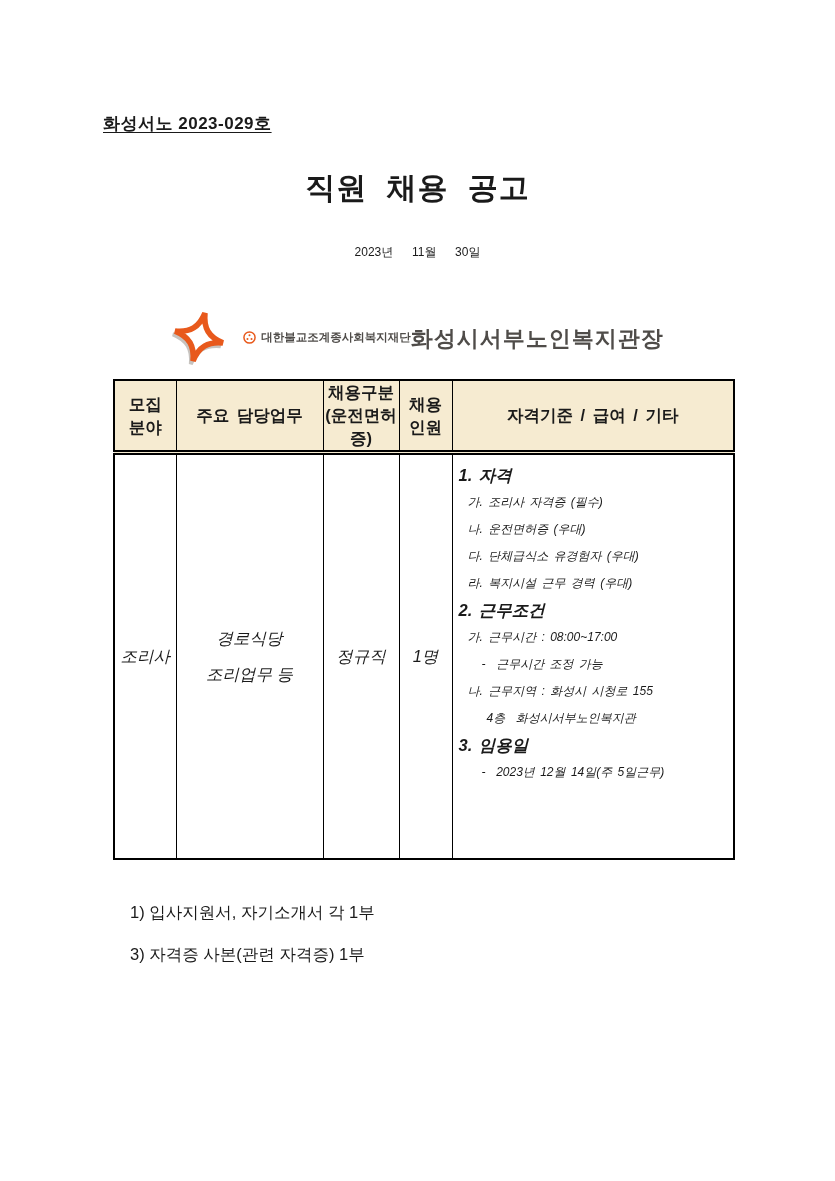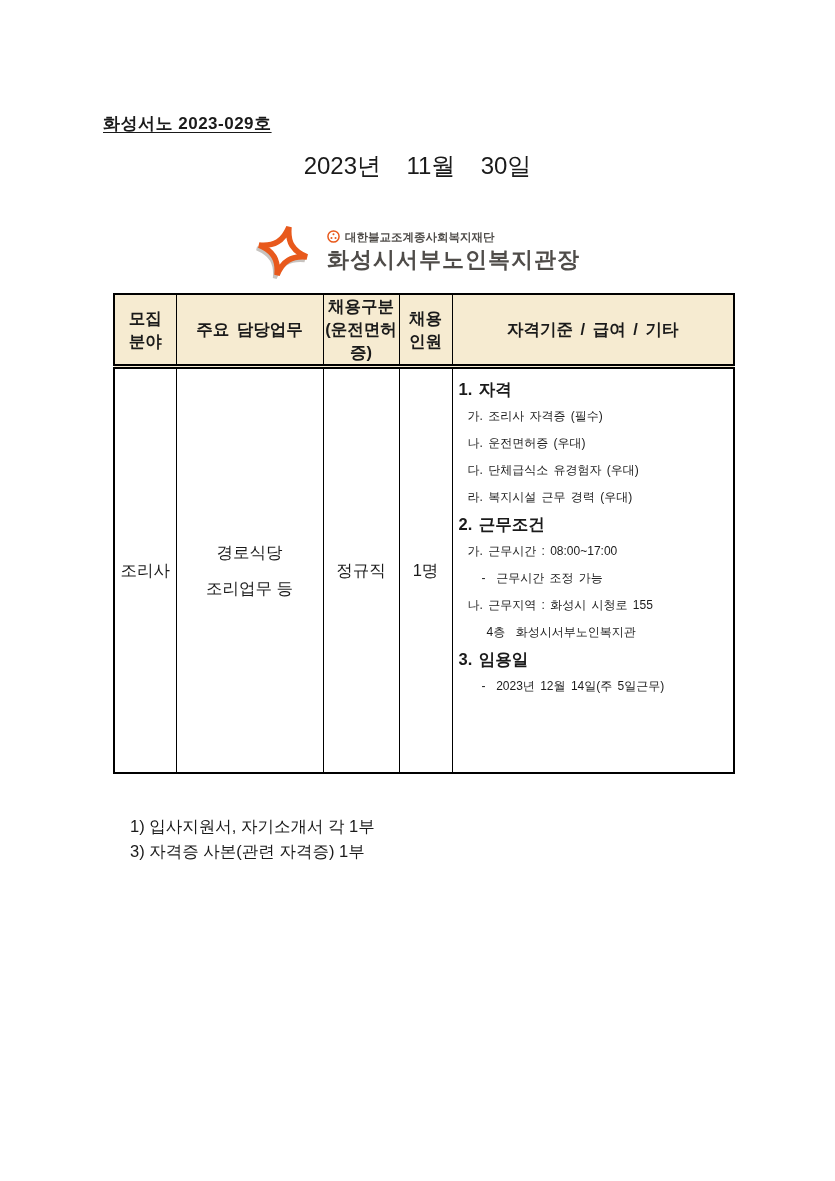--- a/index.html
+++ b/index.html
@@ -42,37 +42,37 @@
   }
   .intro {
     margin: 46px 0 0 0;
     text-align: center;
     font-size: 17px;
     line-height: 37px;
     word-spacing: 5px;
   }
   .intro-line { display: block; white-space: pre; }
   .date {
-    margin-top: 21px;
-    text-align: center;
-    font-size: 24px;
+    margin-top: 37px;
+    text-align: center;
+    font-size: 12px;
     line-height: 20px;
     white-space: pre;
     word-spacing: 6px;
   }
   .logo-row {
     margin-top: 43px;
     height: 64px;
     display: flex;
     justify-content: center;
     align-items: center;
     gap: 16px;
   }
   .logo-star { width: 56px; height: 62px; flex: 0 0 auto; }
-  .logo-text { display: flex; flex-direction: column; }
+  .logo-text { display: flex; flex-direction: row; }
   .foundation-row {
     display: flex;
     align-items: center;
     gap: 5px;
     font-size: 11.5px;
     font-weight: bold;
     color: var(--logo_gray, #4F4C49);
     line-height: 14px;
   }
   .emblem { width: 13px; height: 13px; flex: 0 0 auto; }
@@ -105,20 +105,21 @@
     line-height: 23px;
     border-bottom: 5px double var(--border, #000);
     word-spacing: 3px;
   }
   .hdr-line { display: block; }
   .job-table tbody td {
     height: 406px;
     text-align: center;
     vertical-align: middle;
     line-height: 36px;
+    font-style: italic;
   }
   .cell-line { display: block; white-space: pre; }
   .details-cell {
     text-align: left !important;
     vertical-align: top !important;
     padding: 7px 4px 0 6px !important;
   }
   .dline {
     line-height: 27px;
     font-size: 12px;
@@ -127,30 +128,31 @@
   }
   .dline.bold { font-weight: bold; font-size: 16.5px; }
   .dline.ind1 { padding-left: 9px; }
   .dline.ind2 { padding-left: 23px; }
   .dline.ind2b { padding-left: 28px; }
   .attachments {
     margin: 42px 0 0 115px;
     font-size: 16.5px;
     line-height: 20px;
   }
-  .att-item { margin-top: 5px; margin-left: 15px; white-space: pre; }
+  .att-item { margin-top: 22px; margin-left: 15px; white-space: pre; }
   .att-title { white-space: pre; }
 </style>
 </head>
 <body>
 
 <div class="page">
 
   <div class="doc-number">화성서노 2023-029호</div>
 
+  <h1 class="title">직원 채용 공고</h1>
 
 
   <div class="date">2023년  11월  30일</div>
 
   <div class="logo-row">
     <svg class="logo-star" viewBox="0 0 100 100">
       <path d="M50,6 C54,33 67,46 94,50 C67,54 54,67 50,94 C46,67 33,54 6,50 C33,46 46,33 50,6 Z" transform="translate(-4,6) rotate(14 50 50)" fill="none" stroke="#B9B4AF" stroke-width="7" opacity="0.8"></path>
       <path d="M50,6 C54,33 67,46 94,50 C67,54 54,67 50,94 C46,67 33,54 6,50 C33,46 46,33 50,6 Z" transform="rotate(14 50 50)" fill="#ffffff" style="stroke: var(--orange, #E8591C);" stroke-width="10"></path>
     </svg>
     <div class="logo-text">

